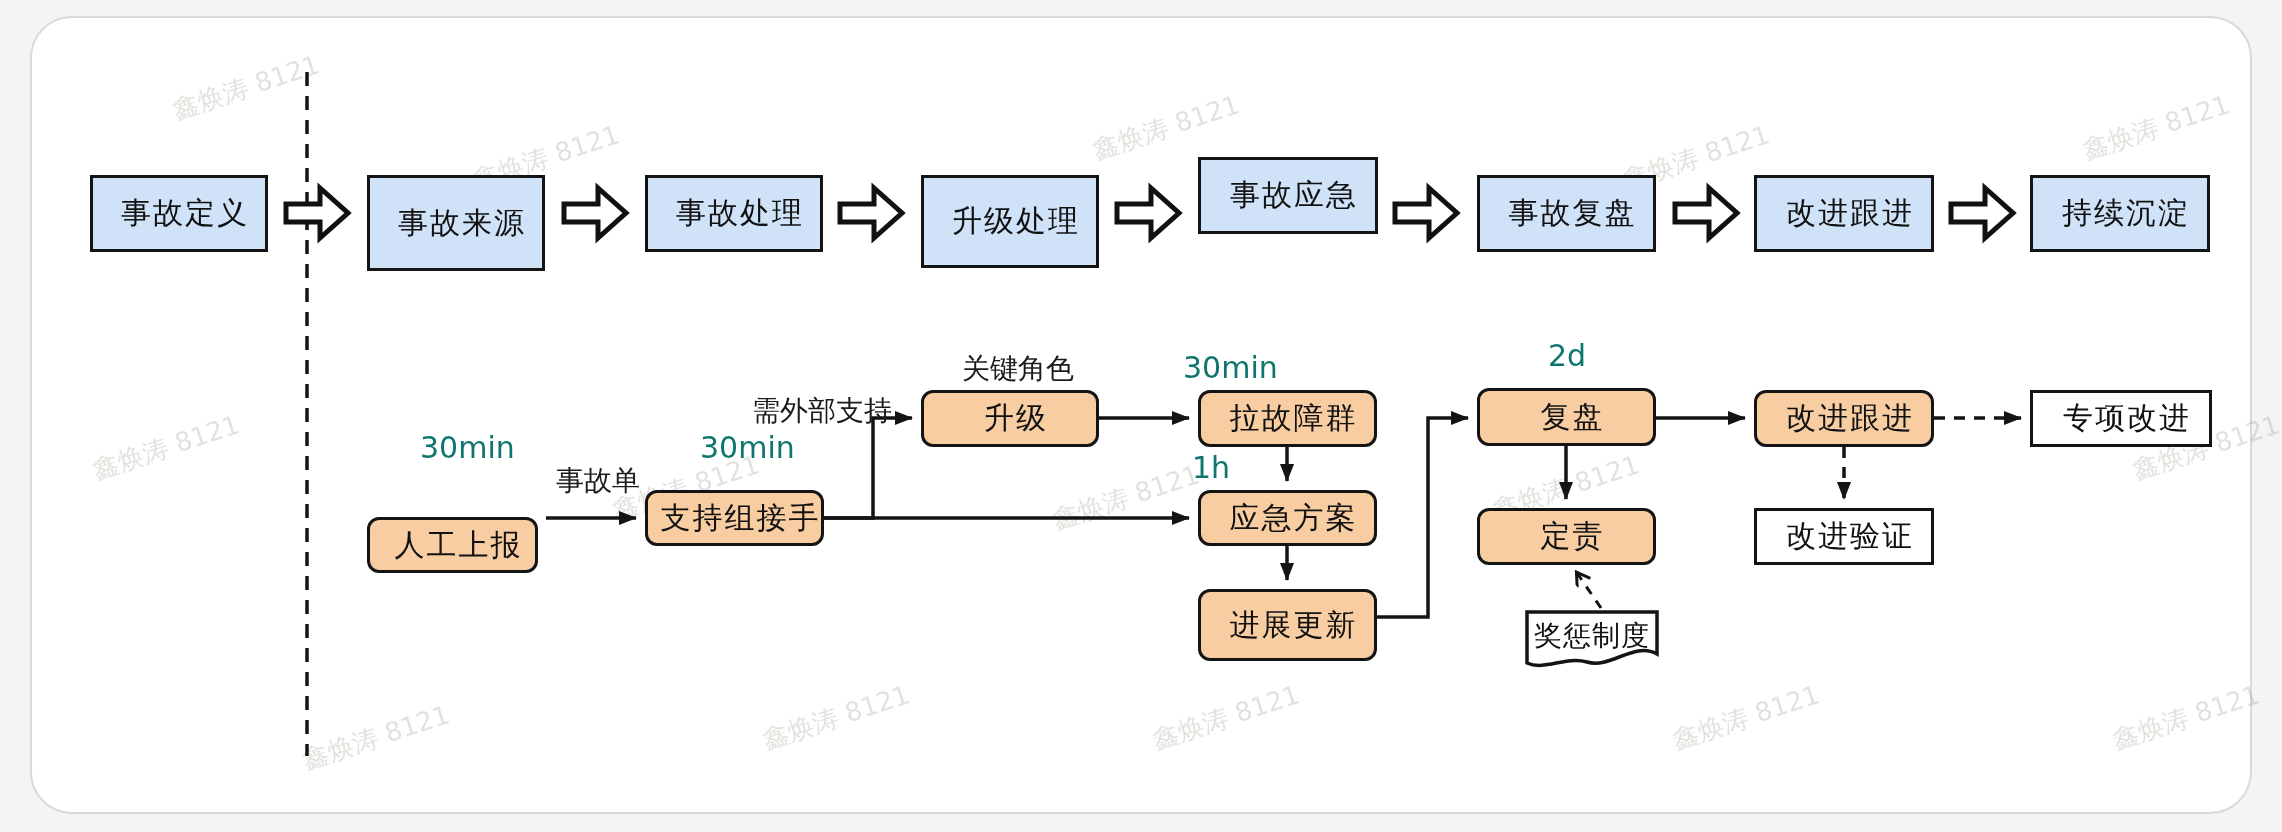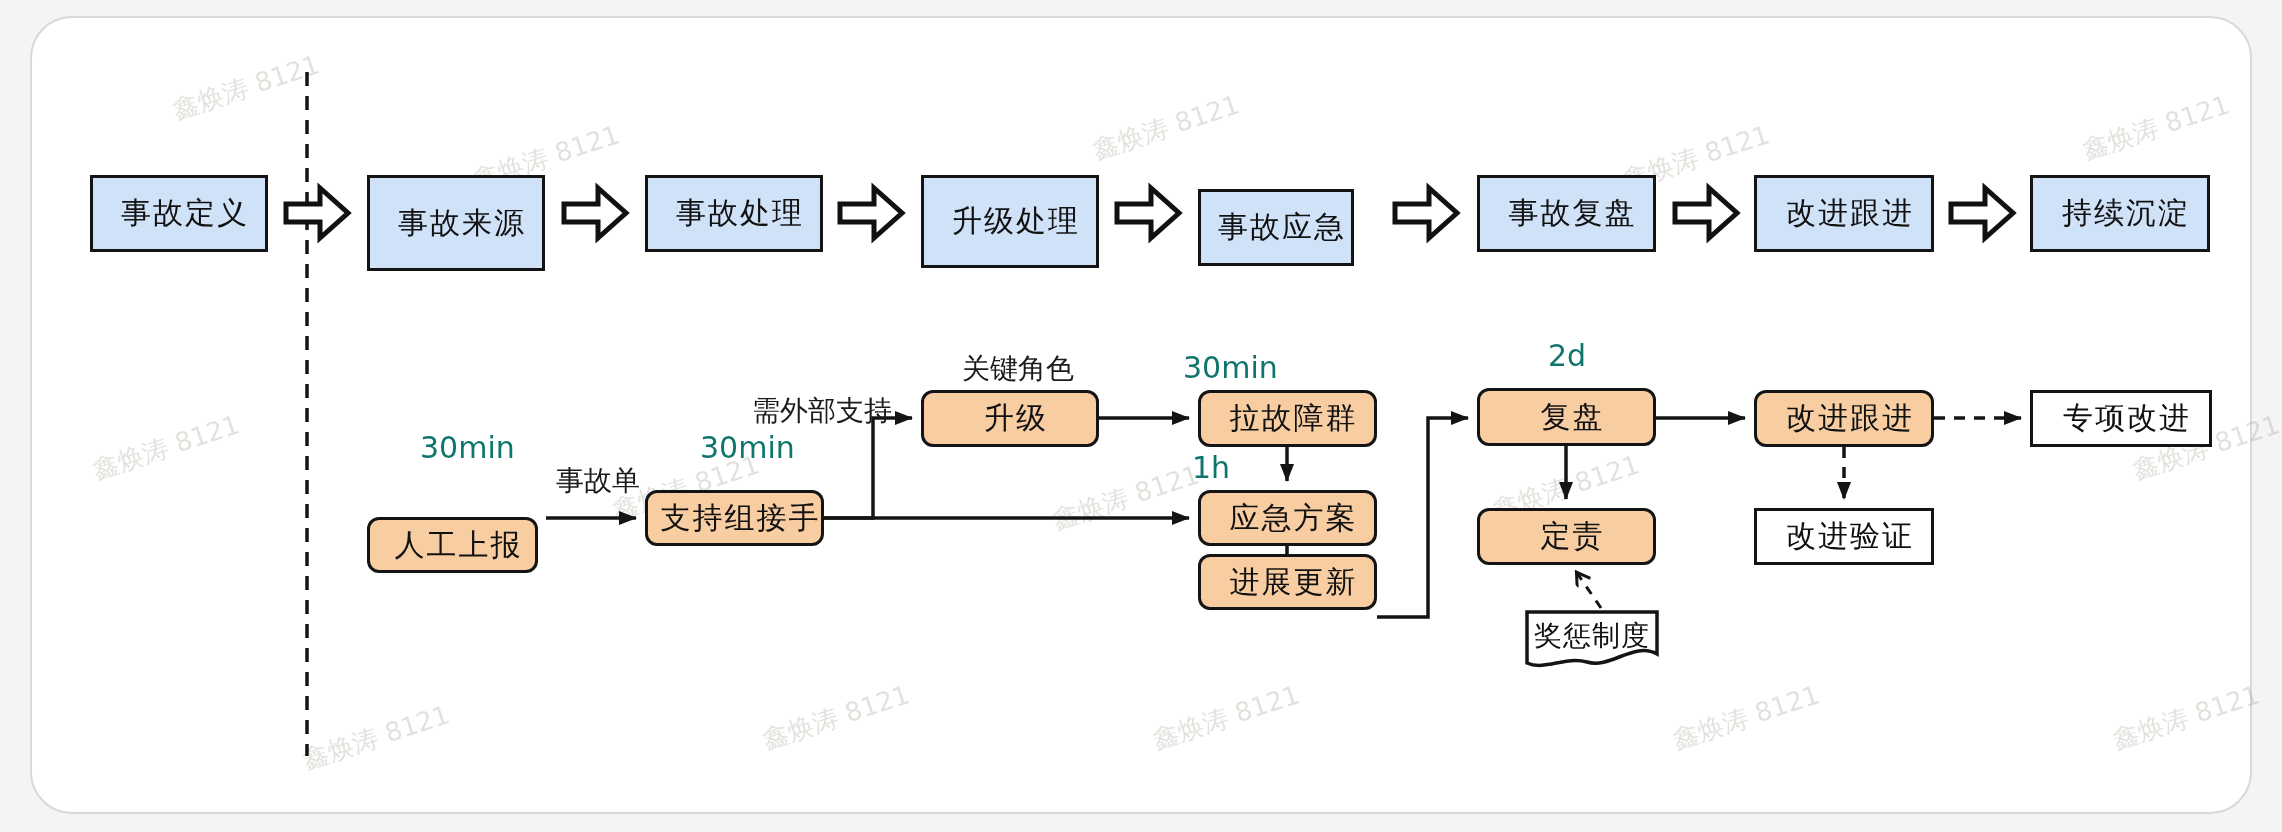--- a/index.html
+++ b/index.html
@@ -105,31 +105,31 @@
     <path d="M1844,447 V499" fill="none" stroke="#141414" stroke-width="3.5" stroke-dasharray="11 9" marker-end="url(#arr)"></path>
     <path d="M1601,608 L1577,573" fill="none" stroke="#141414" stroke-width="3" stroke-dasharray="9 8" marker-end="url(#arrOpen)"></path>
 
     <path d="M1527,612 H1657 V654 C1634,641 1611,669 1587,662 C1565,656 1545,671 1527,663 Z" fill="#ffffff" stroke="#141414" stroke-width="3.5"></path>
   </svg>
 
   <div class="node blue" style="left:90px;top:175px;width:178px;height:77px">事故定义</div>
   <div class="node blue" style="left:367px;top:175px;width:178px;height:96px">事故来源</div>
   <div class="node blue" style="left:645px;top:175px;width:178px;height:77px">事故处理</div>
   <div class="node blue" style="left:921px;top:175px;width:178px;height:93px">升级处理</div>
-  <div class="node blue" style="left:1198px;top:189px;width:156px;height:77px">事故应急</div>
+  <div class="node blue" style="left:1198px;top:157px;width:180px;height:77px">事故应急</div>
   <div class="node blue" style="left:1477px;top:175px;width:179px;height:77px">事故复盘</div>
   <div class="node blue" style="left:1754px;top:175px;width:180px;height:77px">改进跟进</div>
   <div class="node blue" style="left:2030px;top:175px;width:180px;height:77px">持续沉淀</div>
 
   <div class="node orange" style="left:367px;top:517px;width:171px;height:56px">人工上报</div>
   <div class="node orange" style="left:645px;top:490px;width:179px;height:56px">支持组接手</div>
   <div class="node orange" style="left:921px;top:390px;width:178px;height:57px">升级</div>
   <div class="node orange" style="left:1198px;top:390px;width:179px;height:57px">拉故障群</div>
   <div class="node orange" style="left:1198px;top:490px;width:179px;height:56px">应急方案</div>
-  <div class="node orange" style="left:1198px;top:554px;width:179px;height:56px">进展更新</div>
+  <div class="node orange" style="left:1198px;top:589px;width:179px;height:72px">进展更新</div>
   <div class="node orange" style="left:1477px;top:388px;width:179px;height:58px">复盘</div>
   <div class="node orange" style="left:1477px;top:508px;width:179px;height:57px">定责</div>
   <div class="node orange" style="left:1754px;top:390px;width:180px;height:57px">改进跟进</div>
   <div class="node white" style="left:1754px;top:508px;width:180px;height:57px">改进验证</div>
   <div class="node white" style="left:2030px;top:390px;width:182px;height:57px">专项改进</div>
 
   <div class="doc-label">奖惩制度</div>
 
   <span class="ann red" style="left:420px;top:430px">30min</span>
   <span class="ann red" style="left:700px;top:430px">30min</span>

